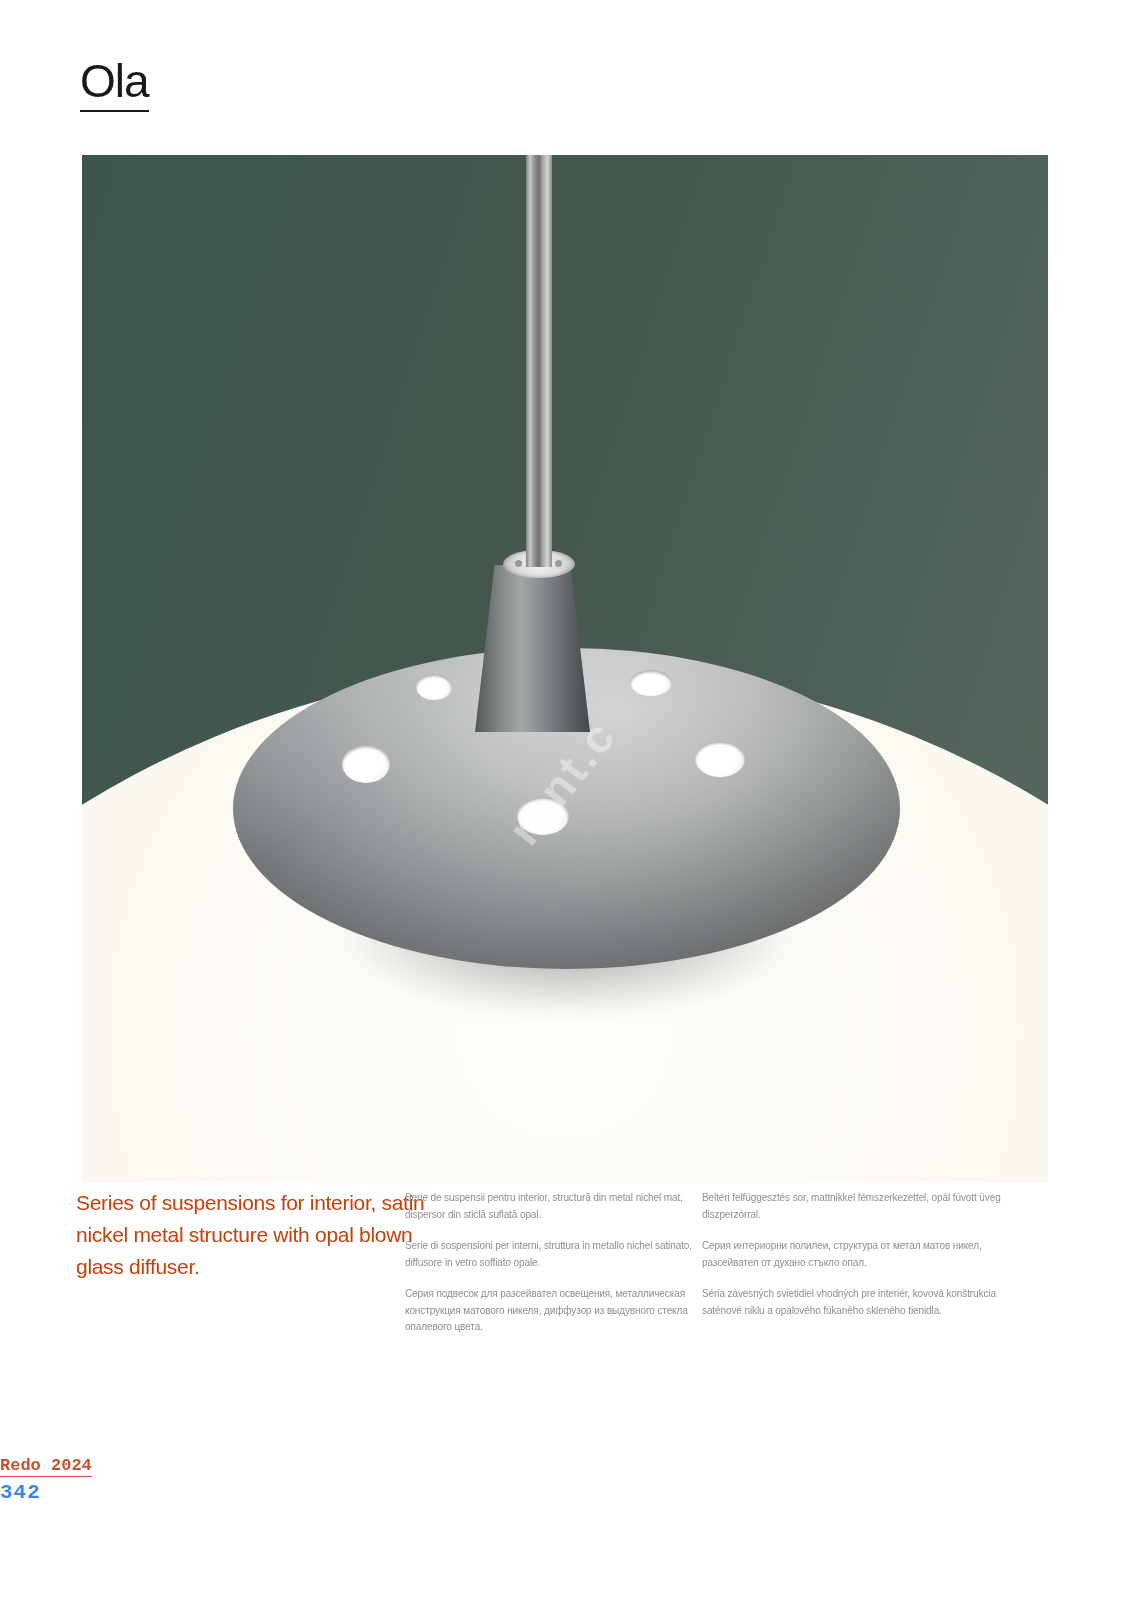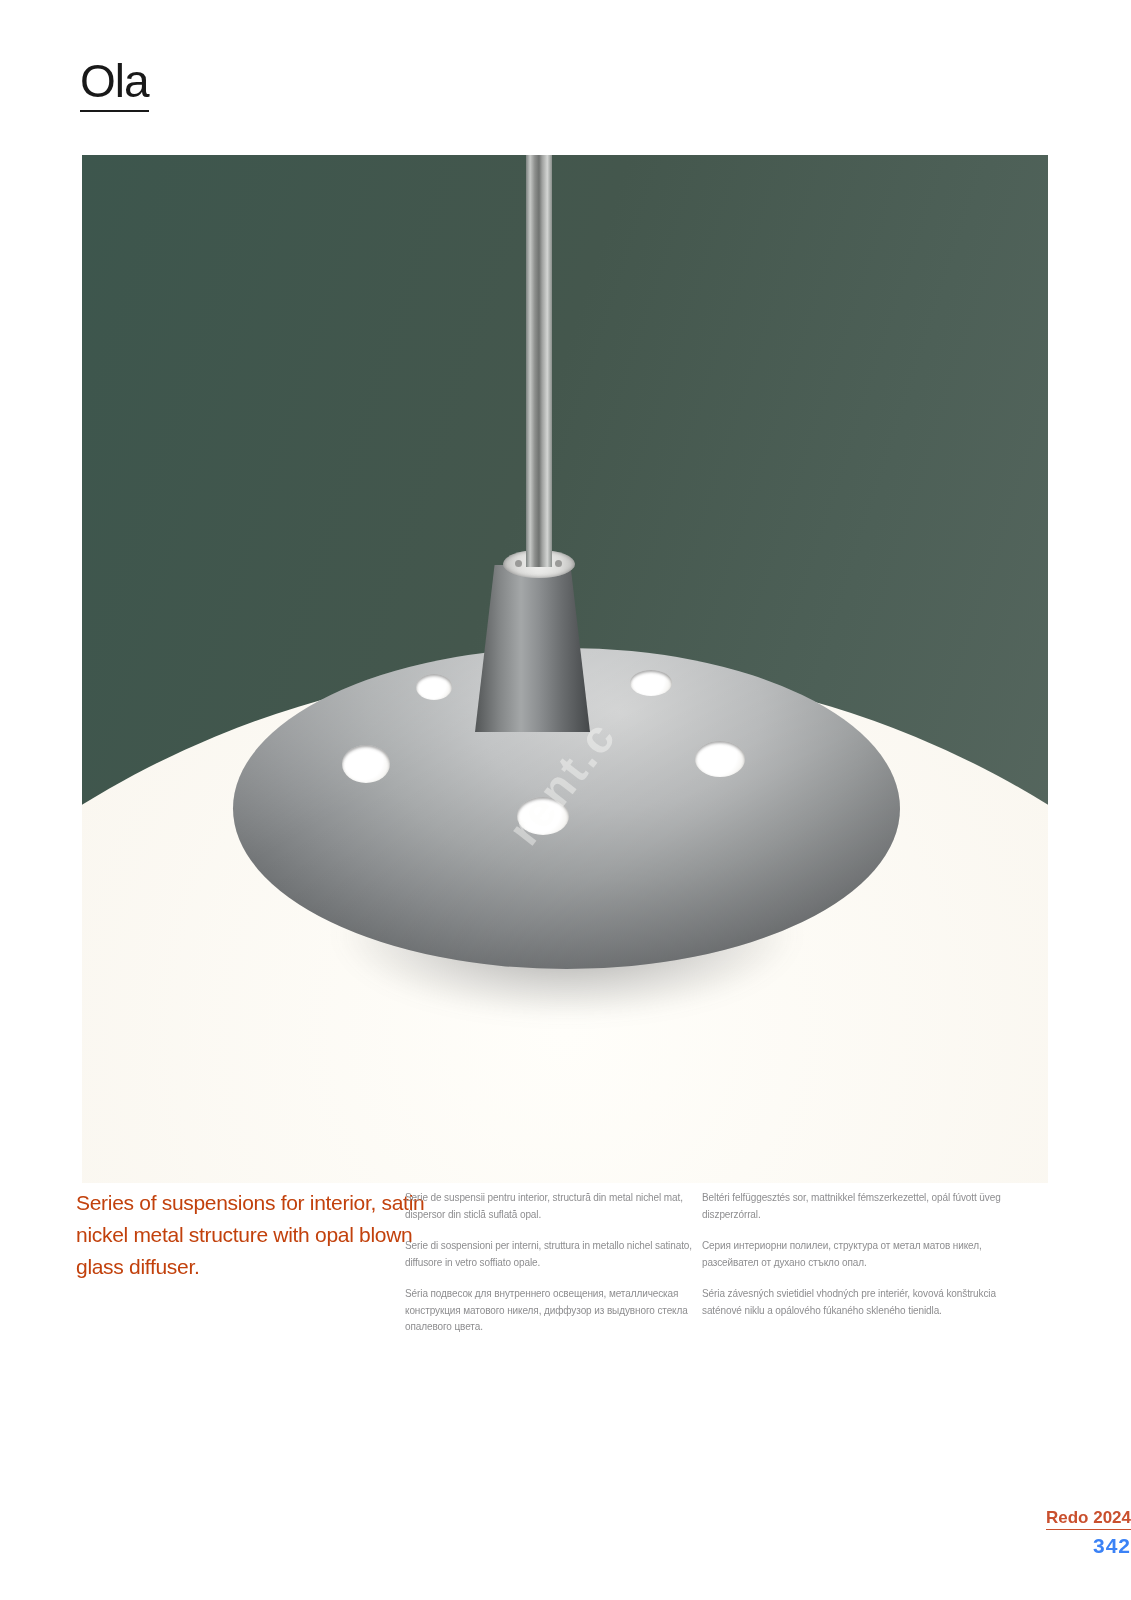--- a/index.html
+++ b/index.html
@@ -112,22 +112,23 @@
   .desc-col { position: absolute; top: 1190px; width: 305px; }
   .desc-col.c2 { left: 405px; }
   .desc-col.c3 { left: 702px; }
   .desc-col p {
     font-size: 10px; line-height: 16.5px; letter-spacing: -0.1px;
     color: #8e8e90; margin-bottom: 15px;
   }
 
   
   .footer {
-    position: absolute; left: 0; right: 0; top: 1508px;
-    text-align: right;
+    position: absolute; left: 0; right: 0; top: 1456px;
+    text-align: left;
+    font-family: Liberation Mono, monospace;
   }
   .brand {
     display: inline-block;
     font-size: 17px; font-weight: 700;
     color: #c9502e;
     border-bottom: 1.5px solid #c9502e;
     padding-bottom: 1px;
     text-decoration: none;
   }
   .pagenum {
@@ -161,21 +162,21 @@
     </div>
     <div class="cable"></div>
     <div class="watermark">rent.c</div>
   </div>
 
   <div class="desc-en">Series of suspensions for interior, satin nickel metal structure with opal blown glass diffuser.</div>
 
   <div class="desc-col c2">
     <p>Serie de suspensii pentru interior, structură din metal nichel mat, dispersor din sticlă suflată opal.</p>
     <p>Serie di sospensioni per interni, struttura in metallo nichel satinato, diffusore in vetro soffiato opale.</p>
-    <p>Séria подвесок для внутреннего освещения, металлическая конструкция матового никеля, диффузор из выдувного стекла опалевого цвета.</p>
+    <p>Серия подвесок для разсейвател освещения, металлическая конструкция матового никеля, диффузор из выдувного стекла опалевого цвета.</p>
   </div>
 
   <div class="desc-col c3">
     <p>Beltéri felfüggesztés sor, mattnikkel fémszerkezettel, opál fúvott üveg diszperzórral.</p>
     <p>Серия интериорни полилеи, структура от метал матов никел, разсейвател от духано стъкло опал.</p>
     <p>Séria závesných svietidiel vhodných pre interiér, kovová konštrukcia saténové niklu a opálového fúkaného skleného tienidla.</p>
   </div>
 
   <div class="footer">
     <a class="brand" href="#">Redo 2024</a>

